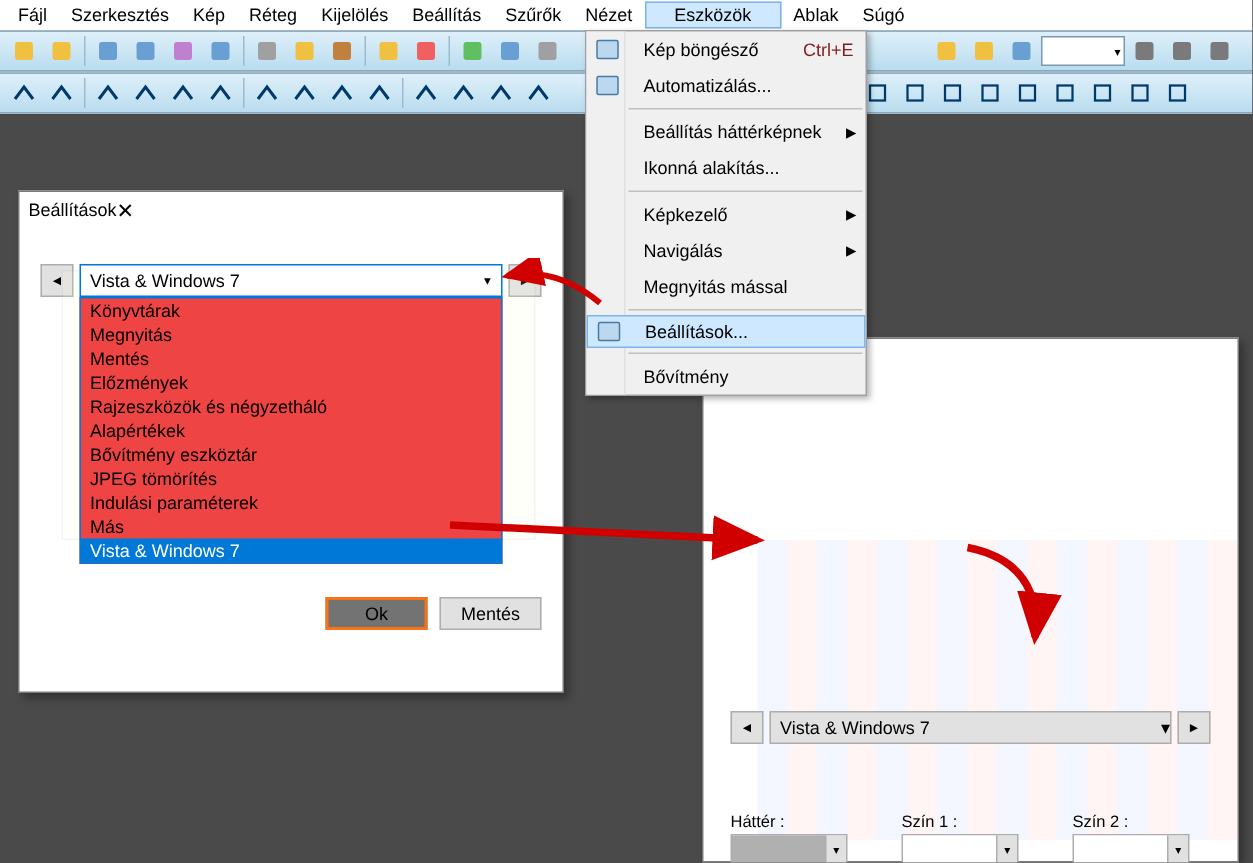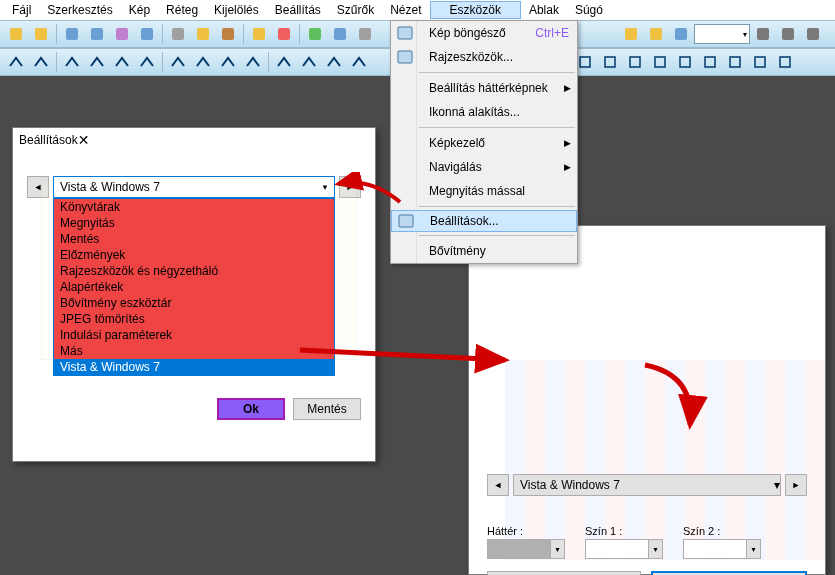--- a/index.html
+++ b/index.html
@@ -14,21 +14,21 @@
 .toolbar { height: 28px; background: linear-gradient(#dff0fa,#b9dcef); border-top: 1px solid #9bbcd0; border-bottom: 1px solid #9bbcd0; display: flex; align-items: center; padding-left: 4px; gap: 1px; }
 .tbtn { width: 24px; height: 22px; display: flex; align-items: center; justify-content: center; border: 1px solid transparent; border-radius: 2px; }
 .tbtn svg { width: 16px; height: 16px; }
 .sep { width: 1px; height: 20px; background: #9bbcd0; margin: 0 2px; }
 .auto-sel { width: 56px; height: 20px; background: #fff; border: 1px solid #7a9ab0; display: flex; align-items: center; justify-content: space-between; padding: 0 2px; }
 
 
 .dropdown { position: absolute; top: 20px; left: 390px; width: 188px; background: #f0f0f0; border: 1px solid #a0a0a0; box-shadow: 2px 2px 4px rgba(0,0,0,.3); z-index: 40; }
 .dd-item { height: 24px; display: flex; align-items: center; padding-left: 38px; position: relative; cursor: default; }
 .dd-item.hl { background: #cde8ff; border: 1px solid #7eb4ea; height: 22px; }
-.dd-item .shc { margin-left: auto; margin-right: 8px; color: #8b5cf6; }
+.dd-item .shc { margin-left: auto; margin-right: 8px; color: #7f1d1d; }
 .dd-item .arr { margin-left: auto; margin-right: 6px; font-size: 9px; }
 .dd-item .ico { position: absolute; left: 6px; width: 16px; height: 16px; }
 .dd-sep { height: 1px; background: #c0c0c0; margin: 3px 2px 3px 28px; }
 .dd-iconcol { position: absolute; left: 0; top: 0; bottom: 0; width: 26px; background: #f0f0f0; border-right: 1px solid #e0e0e0; }
 
 
 .dialog { position: absolute; background: #fff; border: 1px solid #7a7a7a; box-shadow: 3px 3px 6px rgba(0,0,0,.35); }
 .dlg-title { height: 24px; display: flex; align-items: center; justify-content: flex-start; padding: 0 6px; font-size: 12px; }
 .close { font-family: Arial; font-size: 14px; cursor: default; }
 .dlg-body { padding: 10px 14px 14px 14px; }
@@ -38,27 +38,27 @@
 .navrow { display: flex; align-items: center; gap: 4px; margin-top: 14px; }
 .sqbtn { width: 22px; height: 22px; border: 1px solid #adadad; background: #e1e1e1; display: flex; align-items: center; justify-content: center; font-size: 9px; }
 .combo { flex: 1; height: 22px; border: 1px solid #0078d7; background: #fff; display: flex; align-items: center; justify-content: space-between; padding-left: 6px; position: relative; }
 .combo .cv { color: #000; }
 .combo .cvbtn { width: 18px; height: 20px; display: flex; align-items: center; justify-content: center; font-size: 9px; }
 .droplist { position: absolute; top: 21px; left: -1px; right: -1px; background: #ef4444; border: 1px solid #0078d7; z-index: 30; }
 .droplist div { padding: 1px 6px; }
 .droplist div.sel { background: #0078d7; color: #fff; }
 .btnrow { display: flex; justify-content: flex-end; gap: 8px; margin-top: 200px; }
 .btn { min-width: 68px; height: 22px; border: 1px solid #adadad; background: #e1e1e1; display: flex; align-items: center; justify-content: center; padding: 0 10px; }
-.btn.primary { border: 2px solid #a21caf; background: #8b5cf6; font-weight: bold; }
+.btn.primary { border: 2px solid #f97316; background: #737373; }
 
 
 #dlg2 { top: 225px; left: 468px; width: 358px; height: 350px; }
 #dlg2 .dlg-body { padding: 10px 18px 14px 18px; }
 .combo2 { flex: 1; height: 22px; border: 1px solid #adadad; background: #e1e1e1; display: flex; align-items: center; justify-content: space-between; padding-left: 6px; }
-.colsec { display: flex; gap: 20px; margin-top: 29px; align-items: center; }
+.colsec { display: flex; gap: 36px; margin-top: 46px; align-items: center; }
 .colblk { display: flex; flex-direction: column; gap: 2px; }
 .colblk .lbl { font-size: 11px; }
 .swatch { width: 78px; height: 20px; border: 1px solid #adadad; display: flex; }
 .swatch .c { flex: 1; background: #b0b0b0; }
 .swatch .cb { width: 14px; background: #e1e1e1; border-left: 1px solid #adadad; display: flex; align-items: center; justify-content: center; font-size: 8px; }
 .tworow { display: flex; gap: 10px; margin-top: 12px; }
 .wbtn { flex: 1; height: 22px; border: 1px solid #adadad; background: #e1e1e1; display: flex; align-items: center; justify-content: center; }
 .wbtn.hl { border: 2px solid #0078d7; }
 
 
@@ -328,21 +328,21 @@
         <svg class="ico" viewBox="0 0 16 16">
           <rect x="1" y="2" width="14" height="12" rx="1" fill="#bcd8ef" stroke="#4a7aa0"></rect>
         </svg>
         <span>Kép böngésző</span>
         <span class="shc">Ctrl+E</span>
       </div>
       <div class="dd-item">
         <svg class="ico" viewBox="0 0 16 16">
           <rect x="1" y="2" width="14" height="12" rx="1" fill="#bcd8ef" stroke="#4a7aa0"></rect>
         </svg>
-        <span>Rajzeszközök...</span>
+        <span>Automatizálás...</span>
       </div>
       <div class="dd-sep"></div>
       <div class="dd-item">
         <span>Beállítás háttérképnek</span>
         <span class="arr">▶</span>
       </div>
       <div class="dd-item">
         <span>Ikonná alakítás...</span>
       </div>
       <div class="dd-sep"></div>

